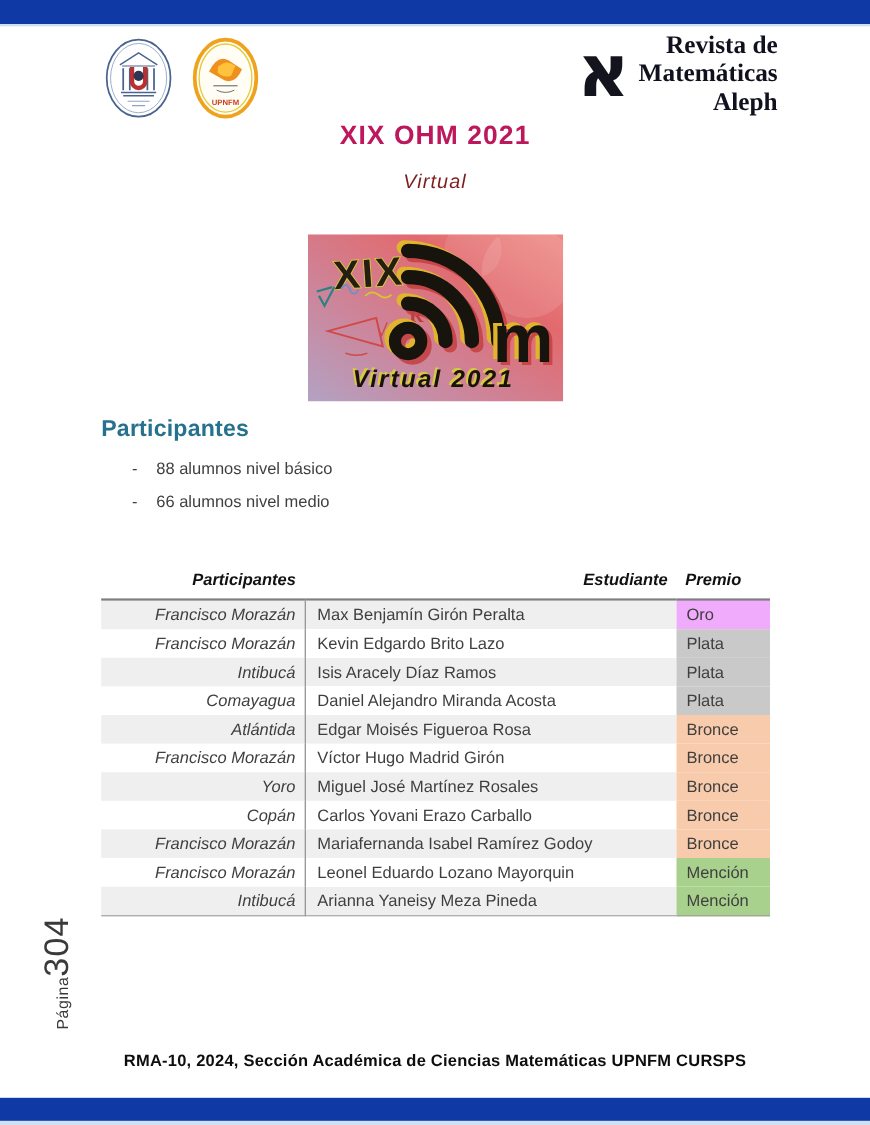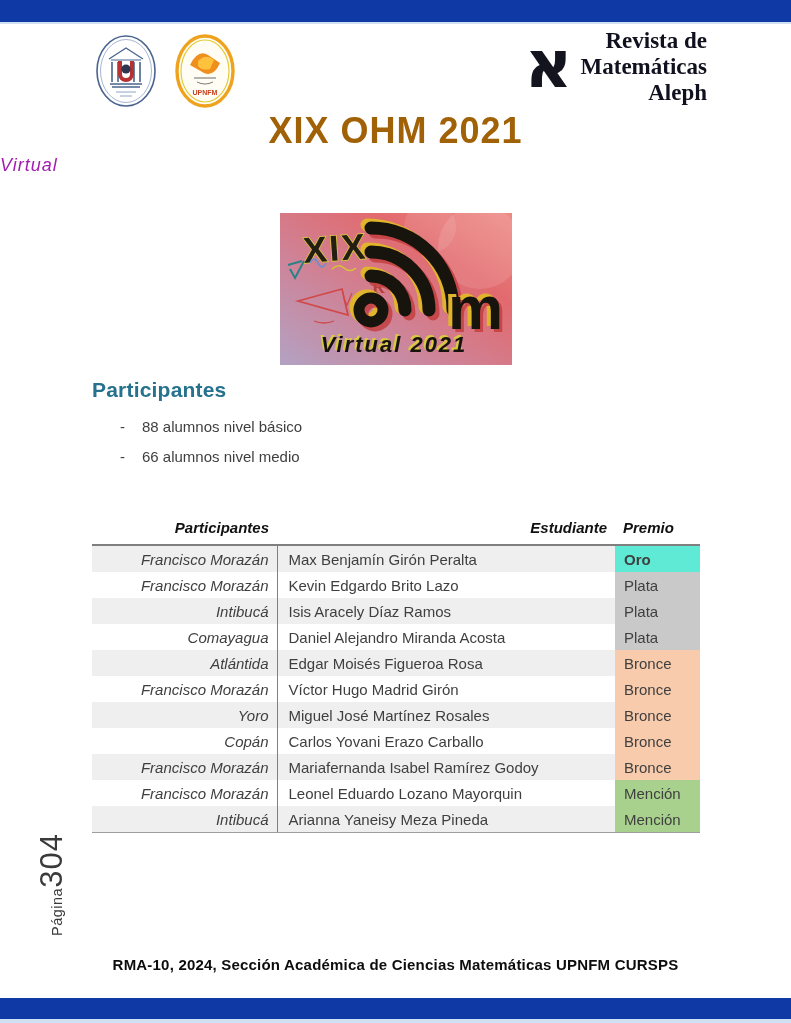--- a/index.html
+++ b/index.html
@@ -12,23 +12,23 @@
   .topbar-accent{position:absolute;top:22px;left:0;width:100%;height:2px;background:var(--bar-accent);}
   .bottombar{position:absolute;top:998px;left:0;width:100%;height:21px;background:var(--bar-blue);}
   .bottombar-accent{position:absolute;top:1019px;left:0;width:100%;height:4px;background:var(--bar-accent);}
   
   .logos{position:absolute;left:94px;top:33px;display:flex;gap:16px;align-items:center;}
   .brand{position:absolute;right:84px;top:28px;display:flex;align-items:center;gap:8px;}
   .aleph{font-family:"DejaVu Sans",sans-serif;font-size:66px;line-height:1;font-weight:700;color:#14141f;transform:translateY(-2px);}
   .brand-lines{text-align:right;font-family:"Liberation Serif",serif;font-weight:700;font-size:23px;line-height:1.13;color:#10101e;}
   
   .doc-title{position:absolute;top:110px;left:0;width:100%;text-align:center;margin:0;
-    font-size:36px;font-weight:700;letter-spacing:1px;color:#a16207;}
-  .doc-subtitle{position:absolute;top:155px;left:0;width:100%;text-align:left;
-    font-size:18px;font-style:italic;color:#a21caf;letter-spacing:1px;}
+    font-size:24px;font-weight:700;letter-spacing:1px;color:#be185d;}
+  .doc-subtitle{position:absolute;top:155px;left:0;width:100%;text-align:center;
+    font-size:18px;font-style:italic;color:#7f1d1d;letter-spacing:1px;}
   
   .event-logo{position:absolute;left:280px;top:213px;width:232px;height:152px;}
   
   .section-heading{margin:0;font-size:21px;font-weight:700;color:var(--heading-teal);letter-spacing:0.2px;}
   .participants{position:absolute;left:92px;top:378px;width:608px;}
   .participants ul{list-style:none;margin:16px 0 0 0;padding:0;}
   .participants li{display:flex;padding-left:28px;margin-bottom:13px;font-size:15px;color:#3f3f3f;}
   .participants .dash{width:22px;}
   .winners{position:absolute;left:92px;top:503px;width:608px;}
   table.winners-table{border-collapse:collapse;width:608px;margin-top:14px;font-size:15px;table-layout:fixed;}
@@ -183,21 +183,21 @@
         <tr>
           <th class="h-dept">Participantes</th>
           <th class="h-student">Estudiante</th>
           <th class="h-award">Premio</th>
         </tr>
       </thead>
       <tbody>
           <tr>
             <td class="dept">Francisco Morazán</td>
             <td class="student">Max Benjamín Girón Peralta</td>
-            <td class="award" style="background: #5eead4; font-weight: bold;">Oro</td>
+            <td class="award" style="background: #f0abfc;">Oro</td>
           </tr>
           <tr>
             <td class="dept">Francisco Morazán</td>
             <td class="student">Kevin Edgardo Brito Lazo</td>
             <td class="award" style="background: rgb(201, 201, 201);">Plata</td>
           </tr>
           <tr>
             <td class="dept">Intibucá</td>
             <td class="student">Isis Aracely Díaz Ramos</td>
             <td class="award" style="background: rgb(201, 201, 201);">Plata</td>

